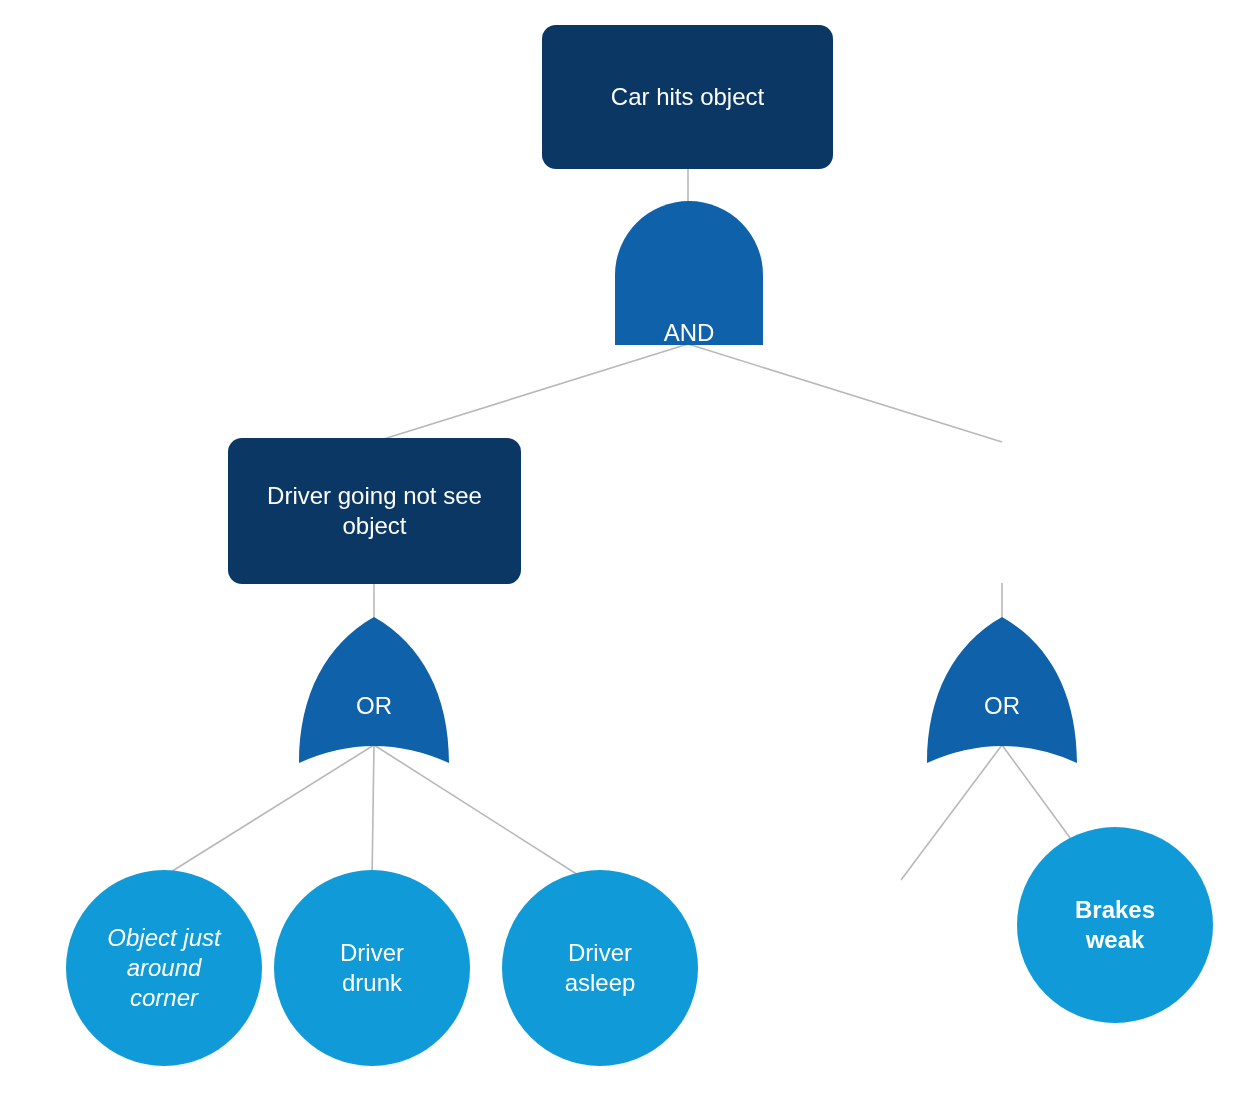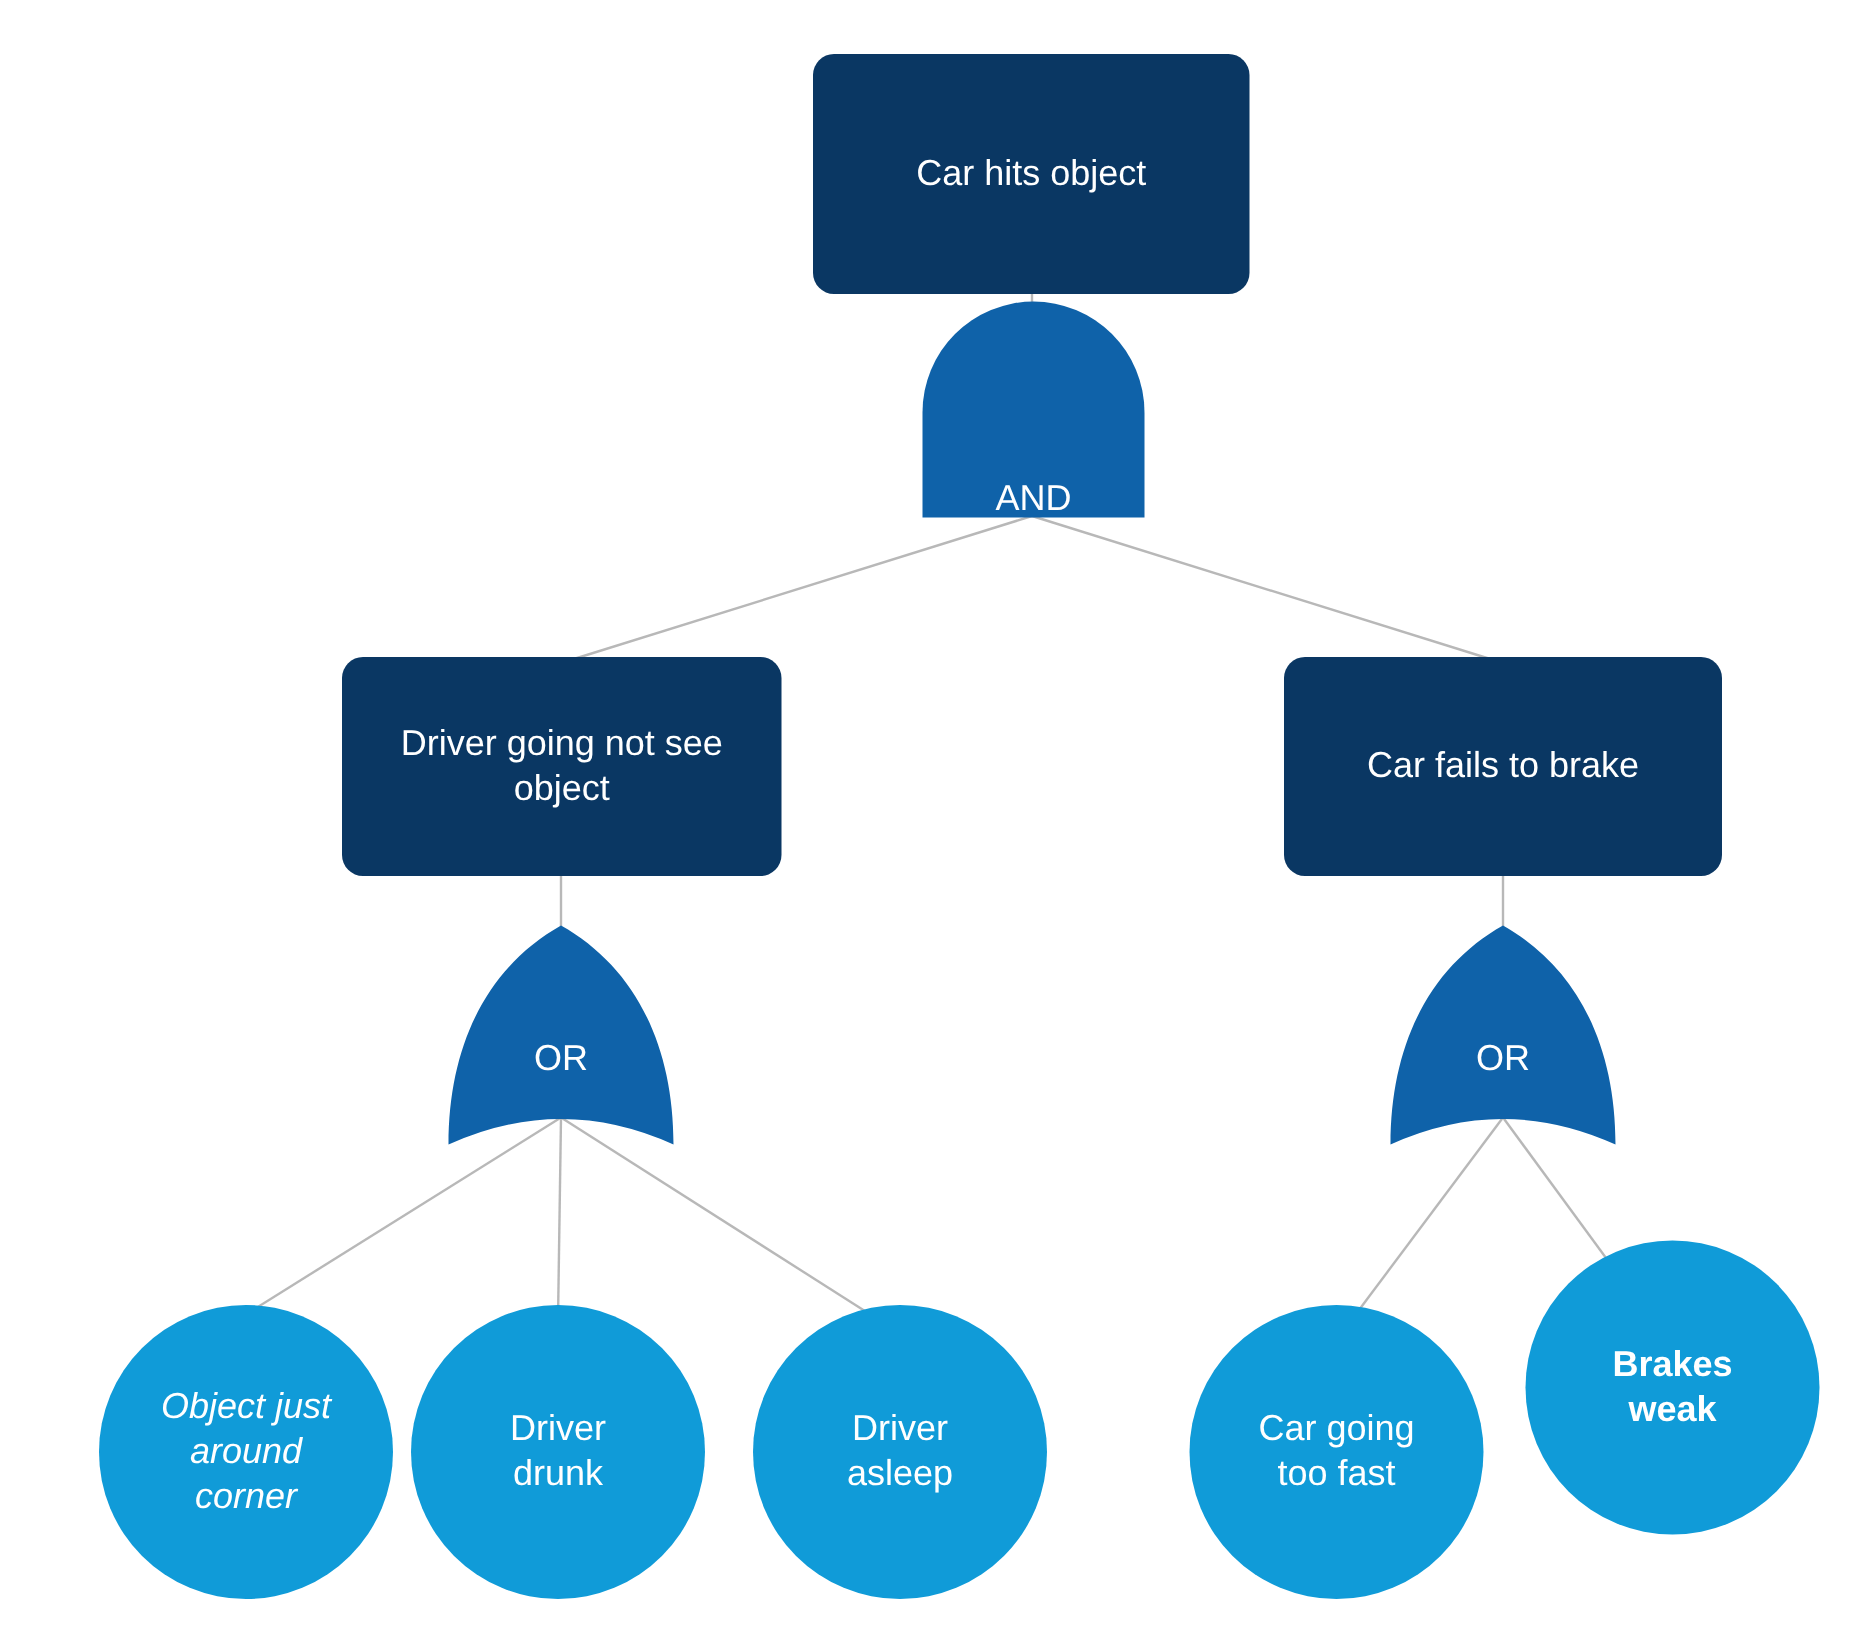--- a/index.html
+++ b/index.html
@@ -23,21 +23,21 @@
     color: #ffffff;
     font-size: 24px;
     line-height: 1.25;
     text-align: center;
   }
   .lbl { white-space: pre-line; }
   .event-box {
     background: #0a3763;
     border-radius: 14px;
   }
-  .box-top   { left: 542px; top: 25px;  width: 291px; height: 160px; margin-top: 11px; }
+  .box-top   { left: 542px; top: 25px;  width: 291px; height: 144px; }
   .box-left  { left: 228px; top: 438px; width: 293px; height: 146px; }
   .box-right { left: 856px; top: 438px; width: 292px; height: 146px; }
   .circle {
     background: #109bd8;
     border-radius: 50%;
     width: 196px; height: 196px;
   }
   .c1 { left: 66px;   top: 870px; font-style: italic; }
   .c2 { left: 274px;  top: 870px; }
   .c3 { left: 502px;  top: 870px; }
@@ -84,42 +84,35 @@
   <div class="node event-box box-top">
     <span class="lbl">Car hits object</span>
   </div>
 
   <div class="gate-label and-label">AND</div>
 
   <div class="node event-box box-left">
     <span class="lbl">Driver going not see
 object</span>
   </div>
-  <div class="node event-box box-right">
-    <span class="lbl">Car fails to brake</span>
-  </div>
 
   <div class="gate-label or-label-left">OR</div>
   <div class="gate-label or-label-right">OR</div>
 
   <div class="node circle c1">
     <span class="lbl">Object just
 around
 corner</span>
   </div>
   <div class="node circle c2">
     <span class="lbl">Driver
 drunk</span>
   </div>
   <div class="node circle c3">
     <span class="lbl">Driver
 asleep</span>
   </div>
-  <div class="node circle c4">
-    <span class="lbl">Car going
-too fast</span>
-  </div>
   <div class="node circle c5">
     <span class="lbl">Brakes
 weak</span>
   </div>
 
 </div>
 
 </body></html>

